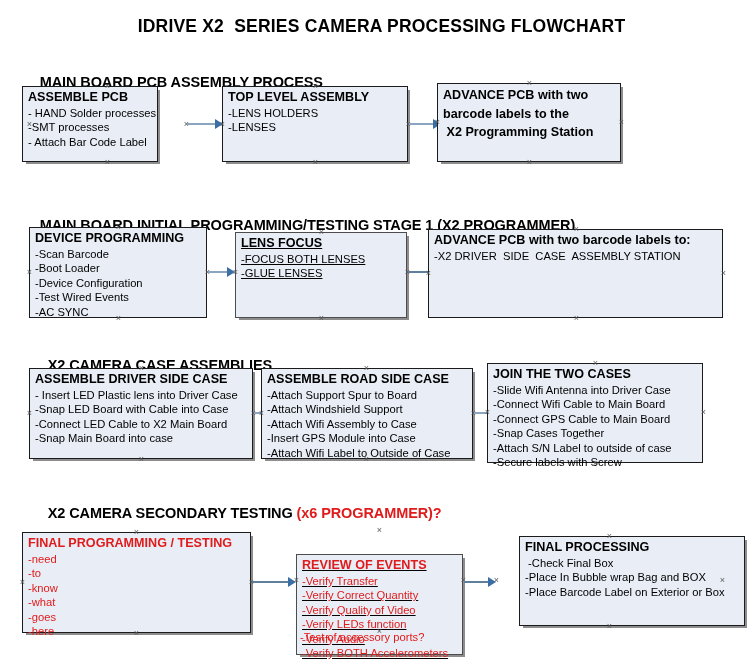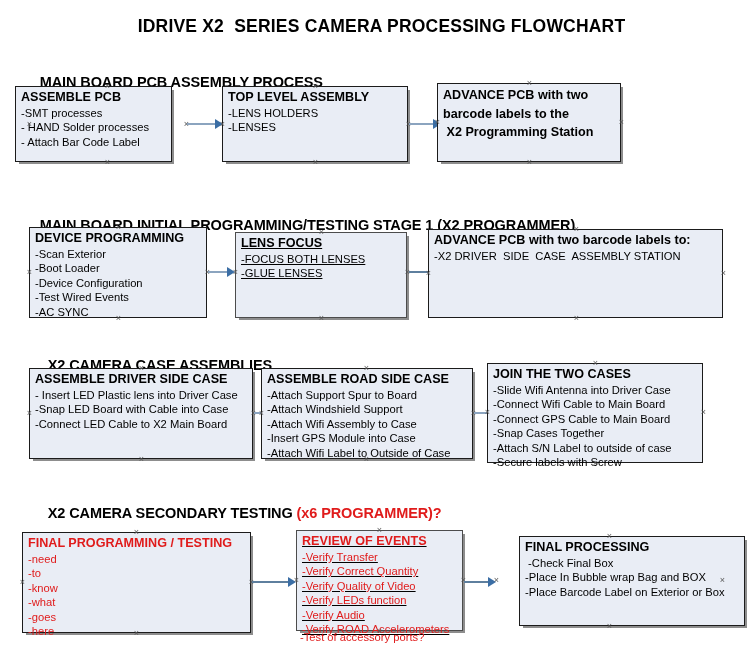--- a/index.html
+++ b/index.html
@@ -131,24 +131,24 @@
 <body>
 
 <div id="canvas">
 
   <div class="chart-title">IDRIVE X2  SERIES CAMERA PROCESSING FLOWCHART</div>
 
   <div class="section-header" style="left:24px; top:58px;">
     <span>MAIN BOARD PCB ASSEMBLY PROCESS</span>
   </div>
 
-  <div class="box shadow" style="left:15px; top:86px; width:157px; height:76px;">
+  <div class="box shadow" style="left:22px; top:86px; width:136px; height:76px;">
     <div class="box-title">ASSEMBLE PCB</div>
+    <div class="box-line">- HAND Solder processes</div>
     <div class="box-line">-SMT processes</div>
-    <div class="box-line">- HAND Solder processes</div>
     <div class="box-line">- Attach Bar Code Label</div>
   </div>
   <div class="handle" style="left:104px; top:83px;"></div>
   <div class="handle" style="left:104px; top:159px;"></div>
   <div class="handle" style="left:26px; top:121px;"></div>
   <div class="handle" style="left:183px; top:121px;"></div>
 
   <div class="arrow" style="left:187px; top:119px; width:36px;">
     <div class="arrow-line" style="width:29px;"></div>
     <div class="arrow-head" style="left:28px;"></div>
@@ -178,21 +178,21 @@
   <div class="handle" style="left:526px; top:159px;"></div>
   <div class="handle" style="left:434px; top:119px;"></div>
   <div class="handle" style="left:618px; top:119px;"></div>
 
   <div class="section-header" style="left:24px; top:201px;">
     <span>MAIN BOARD INITIAL PROGRAMMING/TESTING STAGE 1 (X2 PROGRAMMER)</span>
   </div>
 
   <div class="box" style="left:29px; top:227px; width:178px; height:91px;">
     <div class="box-title">DEVICE PROGRAMMING</div>
-    <div class="box-line">-Scan Exterior</div>
+    <div class="box-line">-Scan Barcode</div>
     <div class="box-line">-Boot Loader</div>
     <div class="box-line">-Device Configuration</div>
     <div class="box-line">-Test Wired Events</div>
     <div class="box-line">-AC SYNC</div>
   </div>
   <div class="handle" style="left:115px; top:224px;"></div>
   <div class="handle" style="left:115px; top:315px;"></div>
   <div class="handle" style="left:26px; top:269px;"></div>
   <div class="handle" style="left:204px; top:269px;"></div>
 
@@ -227,20 +227,21 @@
 
   <div class="section-header" style="left:32px; top:341px;">
     <span>X2 CAMERA CASE ASSEMBLIES</span>
   </div>
 
   <div class="box shadow" style="left:29px; top:368px; width:224px; height:91px;">
     <div class="box-title">ASSEMBLE DRIVER SIDE CASE</div>
     <div class="box-line">- Insert LED Plastic lens into Driver Case</div>
     <div class="box-line">-Snap LED Board with Cable into Case</div>
     <div class="box-line">-Connect LED Cable to X2 Main Board</div>
+    <div class="box-line">-Snap Main Board into case</div>
   </div>
   <div class="handle" style="left:138px; top:365px;"></div>
   <div class="handle" style="left:138px; top:456px;"></div>
   <div class="handle" style="left:26px; top:410px;"></div>
   <div class="handle" style="left:250px; top:410px;"></div>
 
   <div class="arrow" style="left:254px; top:408px; width:28px;">
     <div class="arrow-line" style="width:21px;"></div>
     <div class="arrow-head" style="left:19px;"></div>
   </div>
@@ -293,28 +294,28 @@
   <div class="handle" style="left:133px; top:529px;"></div>
   <div class="handle" style="left:133px; top:630px;"></div>
   <div class="handle" style="left:19px; top:579px;"></div>
   <div class="handle" style="left:248px; top:579px;"></div>
 
   <div class="arrow dark" style="left:252px; top:577px; width:45px;">
     <div class="arrow-line" style="width:38px;"></div>
     <div class="arrow-head" style="left:36px;"></div>
   </div>
 
-  <div class="box thickedge shadow" style="left:296px; top:530px; width:167px; height:101px;">
+  <div class="box thickedge shadow" style="left:296px; top:554px; width:167px; height:101px;">
     <div class="box-title red">REVIEW OF EVENTS</div>
     <div class="box-line red">-Verify Transfer</div>
     <div class="box-line red">-Verify Correct Quantity</div>
     <div class="box-line red">-Verify Quality of Video</div>
     <div class="box-line red">-Verify LEDs function</div>
     <div class="box-line red">-Verify Audio</div>
-    <div class="box-line red">-Verify ROAD Accelerometers</div>
+    <div class="box-line red">-Verify BOTH Accelerometers</div>
   </div>
   <div class="overflow-line" style="left:300px; top:630px;">-Test of accessory ports?</div>
   <div class="handle" style="left:376px; top:527px;"></div>
   <div class="handle" style="left:376px; top:628px;"></div>
   <div class="handle" style="left:293px; top:577px;"></div>
   <div class="handle" style="left:460px; top:577px;"></div>
 
   <div class="arrow dark" style="left:464px; top:577px; width:32px;">
     <div class="arrow-line" style="width:26px;"></div>
     <div class="arrow-head" style="left:24px;"></div>

